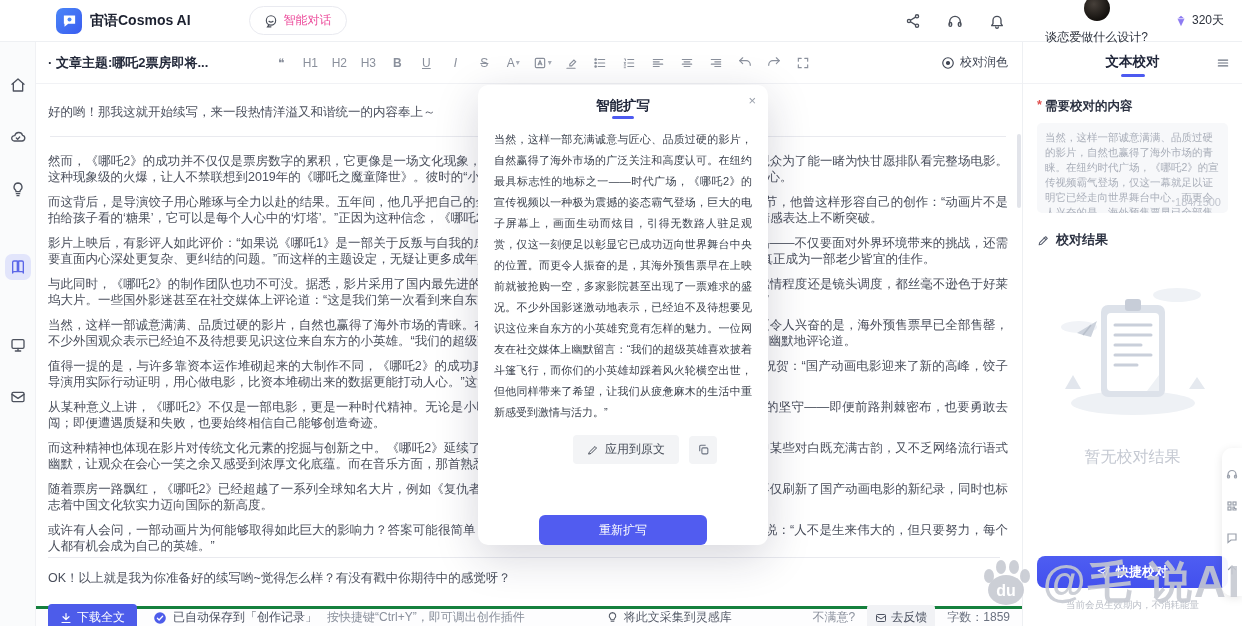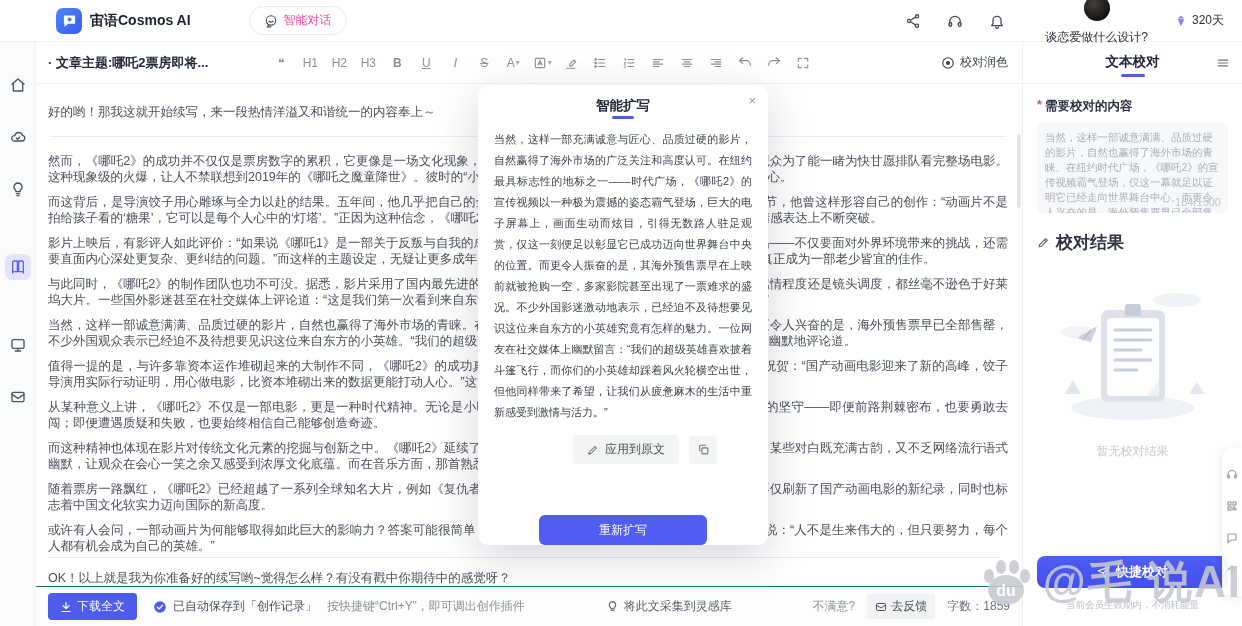--- a/index.html
+++ b/index.html
@@ -47,22 +47,22 @@
 
   .doc { position:absolute; top:42px; bottom:0; left:0; right:0; overflow:hidden;
          padding:20px 14px 0 12px; font-size:12.5px; line-height:16px; color:#4a4f5c; }
   .doc p { margin-bottom:9px; text-align:justify; }
   .hr { border-top:1px solid #e9eaef; margin:16px 2px 16px 2px; }
   .doc-bottom { position:absolute; left:12px; right:22px; bottom:0; background:#fff; padding-bottom:6px; }
   .scroll-thumb { position:absolute; right:1px; top:50px; width:4px; height:74px;
                   background:#e2e4ea; border-radius:2px; }
 
   
-  .footer { position:absolute; left:36px; right:220px; bottom:0; height:40px; background:#fdfdfe;
-            border-top:1px solid #15803d; display:flex; align-items:center; padding:0 12px;
+  .footer { position:absolute; left:36px; right:220px; bottom:0; height:20px; background:#fdfdfe;
+            border-top:3px solid #15803d; display:flex; align-items:center; padding:0 12px;
             font-size:12px; color:#4b5160; z-index:15; }
   .dl-btn { display:flex; align-items:center; gap:5px; background:#4d5cea; color:#fff;
             font-size:12px; padding:5px 12px; border-radius:4px; border:none; cursor:pointer; }
   .save-group { display:flex; align-items:center; gap:6px; margin-left:16px; }
   .shortcut { color:#8a909c; margin-left:10px; }
   .collect { display:flex; align-items:center; gap:5px; color:#555b68; margin-left:auto; cursor:pointer; }
   .right-group { margin-left:auto; display:flex; align-items:center; gap:12px; }
   .unsat { color:#8a909c; }
   .fb-btn { display:flex; align-items:center; gap:4px; background:#f1f2f5; border-radius:3px;
             padding:4px 8px; color:#4b5160; cursor:pointer; }
@@ -76,24 +76,24 @@
   .panel-title { font-size:13.5px; font-weight:bold; color:#20263a; position:relative; padding-bottom:2px; }
   .panel-underline { position:absolute; left:50%; transform:translateX(-50%); bottom:6px;
                      width:24px; height:3px; border-radius:2px; background:#4d5af0; }
   .panel-menu { position:absolute; right:12px; color:#6b7280; cursor:pointer; display:flex; }
   .panel-body { padding:14px 14px 0; position:relative; height:calc(100% - 42px); }
   .req-row { display:flex; gap:3px; font-size:12.5px; font-weight:bold; color:#2c3242; }
   .req-star { color:#e0504f; }
   .proof-box { margin-top:8px; background:#f7f8fa; border-radius:5px; height:90px; padding:7px 8px 16px;
                font-size:10.5px; line-height:15px; color:#a9aeb9; overflow:hidden; position:relative; }
   .proof-counter { position:absolute; right:7px; bottom:3px; font-size:11px; color:#c2c6cf; }
-  .result-row { display:flex; align-items:center; gap:6px; margin-top:18px; font-size:17px;
+  .result-row { display:flex; align-items:center; gap:6px; margin-top:18px; font-size:13px;
                 font-weight:bold; color:#2c3242; }
   .illus { display:flex; justify-content:center; margin-top:22px; }
-  .empty-text { text-align:center; font-size:12px; color:#c5c9d2; margin-top:11px; }
+  .empty-text { text-align:center; font-size:16px; color:#c5c9d2; margin-top:20px; }
   .quick-btn { position:absolute; left:14px; right:14px; bottom:38px; height:32px; border:none;
                border-radius:8px; background:linear-gradient(180deg,#4e5df2,#4250ee); color:#fff;
                font-size:13px; font-weight:bold; display:flex; align-items:center; justify-content:center;
                gap:6px; cursor:pointer; }
   .vip-note { position:absolute; left:0; right:0; bottom:14px; text-align:center; font-size:9.5px; color:#b9bdc6;margin-top:47px; }
 
   
   .modal { position:absolute; left:478px; top:85px; width:290px; height:460px; background:#fff;
            border-radius:10px; box-shadow:0 12px 44px rgba(25,30,60,.18); z-index:40;
            display:flex; flex-direction:column; }

